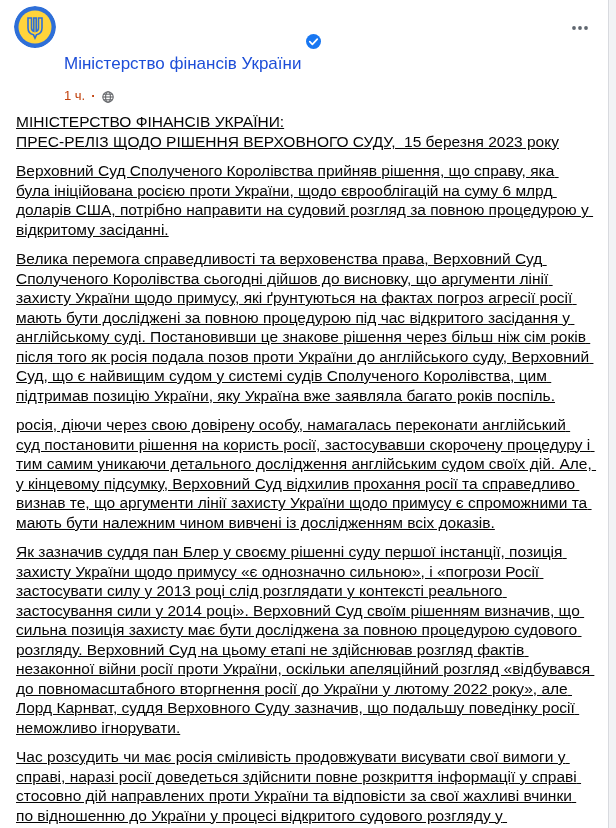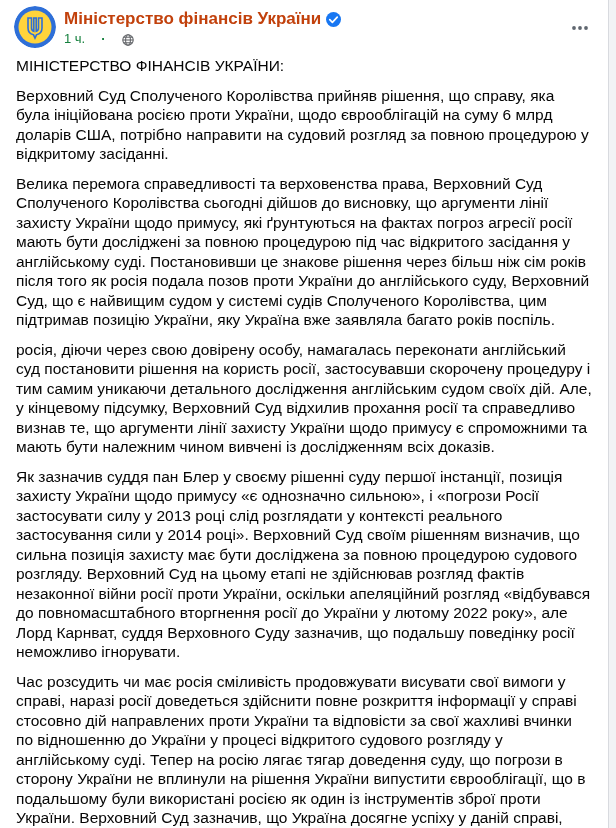--- a/index.html
+++ b/index.html
@@ -32,37 +32,38 @@
     flex: 1 1 auto;
     min-width: 0;
   }
   .page-name-row {
     display: flex;
     align-items: center;
     gap: 5px;
   }
   .page-name {
     font-size: 17px;
-    font-weight: 700;
-    color: #c2410c;
+    font-weight: 400;
+    color: #1d4ed8;
     line-height: 20px;
     cursor: pointer;
+    margin-top: 45px;
   }
   .verified {
     width: 15px;
     height: 15px;
     display: inline-block;
     flex: 0 0 15px;
   }
   .sub-row {
     display: flex;
     align-items: center;
-    gap: 16px;
-    margin-top: 2px;
-    color: #15803d;
+    gap: 6px;
+    margin-top: 14px;
+    color: #c2410c;
     font-size: 13px;
     line-height: 16px;
   }
   .timestamp { cursor: pointer; }
   .dot-sep { font-weight: 700; }
   .globe { width: 12px; height: 12px; display: inline-block; margin-top: 1px; }
   .more-btn {
     position: absolute;
     top: 12px;
     right: 12px;
@@ -78,20 +79,21 @@
   }
   .post-body {
     padding: 4px 16px 16px 16px;
     color: #050505;
     font-size: 15.5px;
     line-height: 19.5px;
   }
   .post-body p {
     margin-bottom: 10px;
     white-space: pre-wrap;
+    text-decoration: underline;
   }
   .post-body p:last-child { margin-bottom: 0; }
 </style>
 </head>
 <body>
 
 <div class="post-card">
 
   <div class="post-header">
 
@@ -125,21 +127,21 @@
     <button class="more-btn" aria-label="More options">
       <svg width="20" height="20" viewBox="0 0 20 20" aria-hidden="true">
         <circle cx="4" cy="10" r="1.9" fill="#606770"></circle>
         <circle cx="10" cy="10" r="1.9" fill="#606770"></circle>
         <circle cx="16" cy="10" r="1.9" fill="#606770"></circle>
       </svg>
     </button>
   </div>
 
   <div class="post-body">
-    <p><span>МІНІСТЕРСТВО ФІНАНСІВ УКРАЇНИ:</span><br></p>
+    <p><span>МІНІСТЕРСТВО ФІНАНСІВ УКРАЇНИ:</span><br><span>ПРЕС-РЕЛІЗ ЩОДО РІШЕННЯ ВЕРХОВНОГО СУДУ,  15 березня 2023 року</span></p>
     <p>Верховний Суд Сполученого Королівства прийняв рішення, що справу, яка була ініційована росією проти України, щодо єврооблігацій на суму 6 млрд доларів США, потрібно направити на судовий розгляд за повною процедурою у відкритому засіданні.</p>
     <p>Велика перемога справедливості та верховенства права, Верховний Суд Сполученого Королівства сьогодні дійшов до висновку, що аргументи лінії захисту України щодо примусу, які ґрунтуються на фактах погроз агресії росії мають бути досліджені за повною процедурою під час відкритого засідання у англійському суді. Постановивши це знакове рішення через більш ніж сім років після того як росія подала позов проти України до англійського суду, Верховний Суд, що є найвищим судом у системі судів Сполученого Королівства, цим підтримав позицію України, яку Україна вже заявляла багато років поспіль.</p>
     <p>росія, діючи через свою довірену особу, намагалась переконати англійський суд постановити рішення на користь росії, застосувавши скорочену процедуру і тим самим уникаючи детального дослідження англійським судом своїх дій. Але, у кінцевому підсумку, Верховний Суд відхилив прохання росії та справедливо визнав те, що аргументи лінії захисту України щодо примусу є спроможними та мають бути належним чином вивчені із дослідженням всіх доказів.</p>
     <p>Як зазначив суддя пан Блер у своєму рішенні суду першої інстанції, позиція захисту України щодо примусу «є однозначно сильною», і «погрози Росії застосувати силу у 2013 році слід розглядати у контексті реального застосування сили у 2014 році». Верховний Суд своїм рішенням визначив, що сильна позиція захисту має бути досліджена за повною процедурою судового розгляду. Верховний Суд на цьому етапі не здійснював розгляд фактів незаконної війни росії проти України, оскільки апеляційний розгляд «відбувався до повномасштабного вторгнення росії до України у лютому 2022 року», але Лорд Карнват, суддя Верховного Суду зазначив, що подальшу поведінку росії неможливо ігнорувати.</p>
     <p>Час розсудить чи має росія сміливість продовжувати висувати свої вимоги у справі, наразі росії доведеться здійснити повне розкриття інформації у справі стосовно дій направлених проти України та відповісти за свої жахливі вчинки по відношенню до України у процесі відкритого судового розгляду у англійському суді. Тепер на росію лягає тягар доведення суду, що погрози в сторону України не вплинули на рішення України випустити єврооблігації, що в подальшому були використані росією як один із інструментів зброї проти України. Верховний Суд зазначив, що Україна досягне успіху у даній справі, якщо не буде доведено зворотного, що тиск росії не відіграв жодної ролі в рішенні України про випуск єврооблігацій.</p>
 
   </div>
 
 </div>
 

